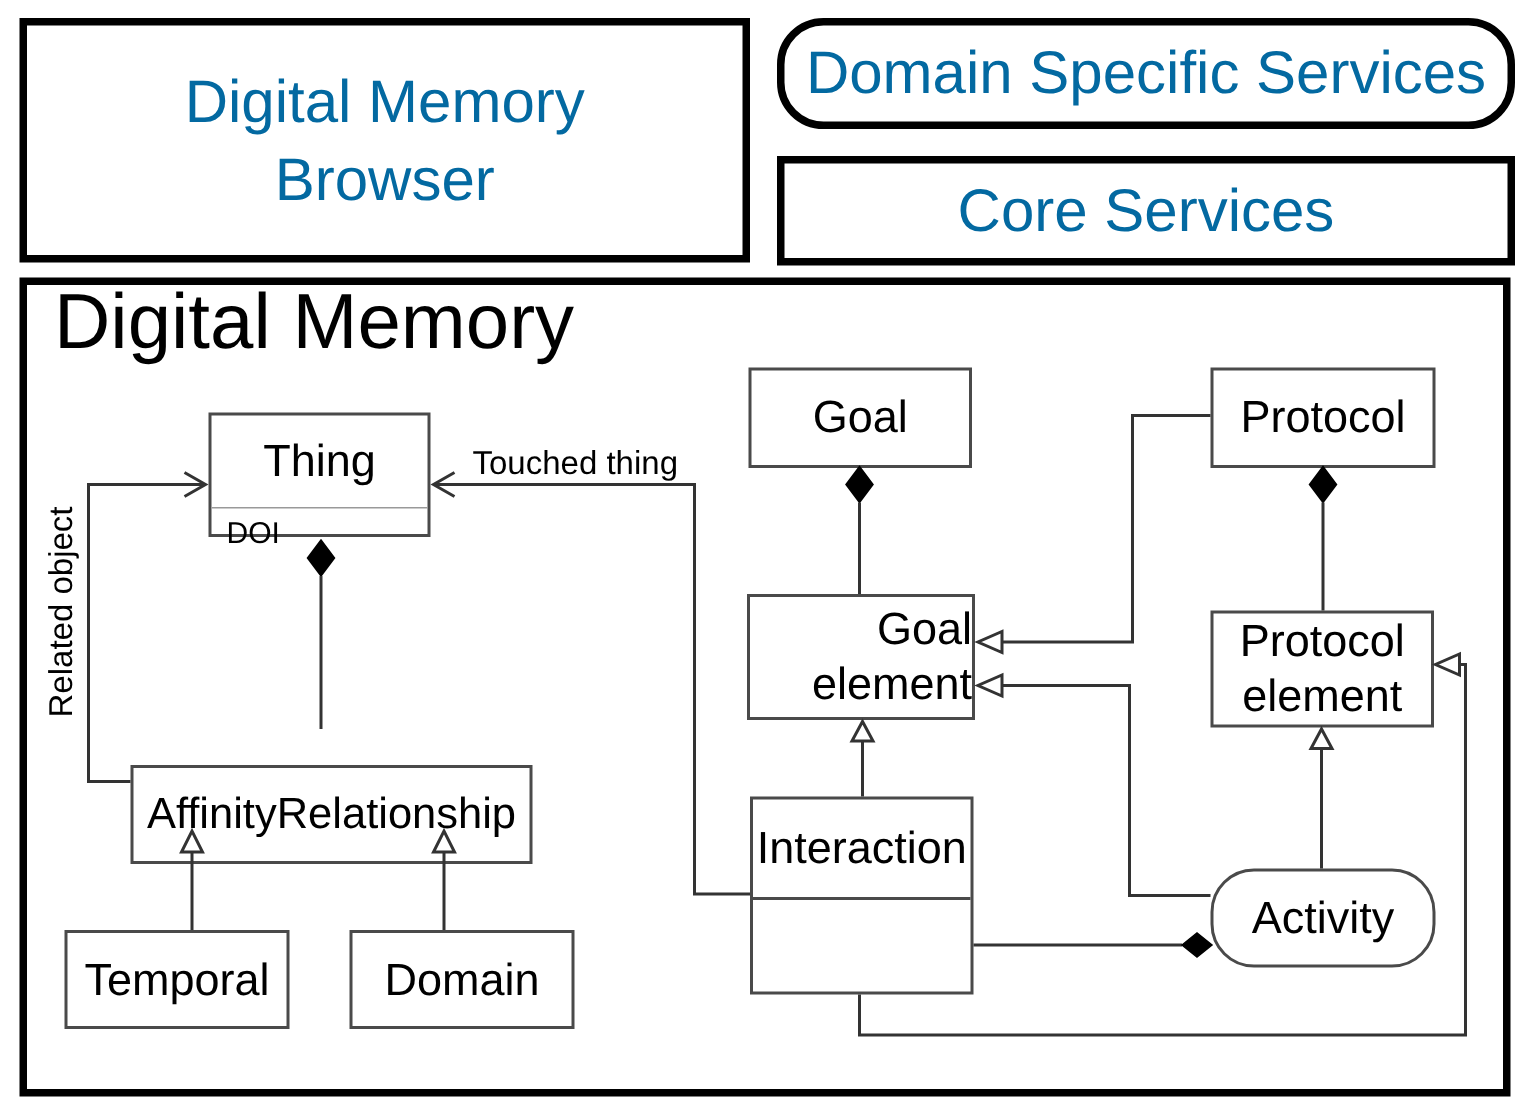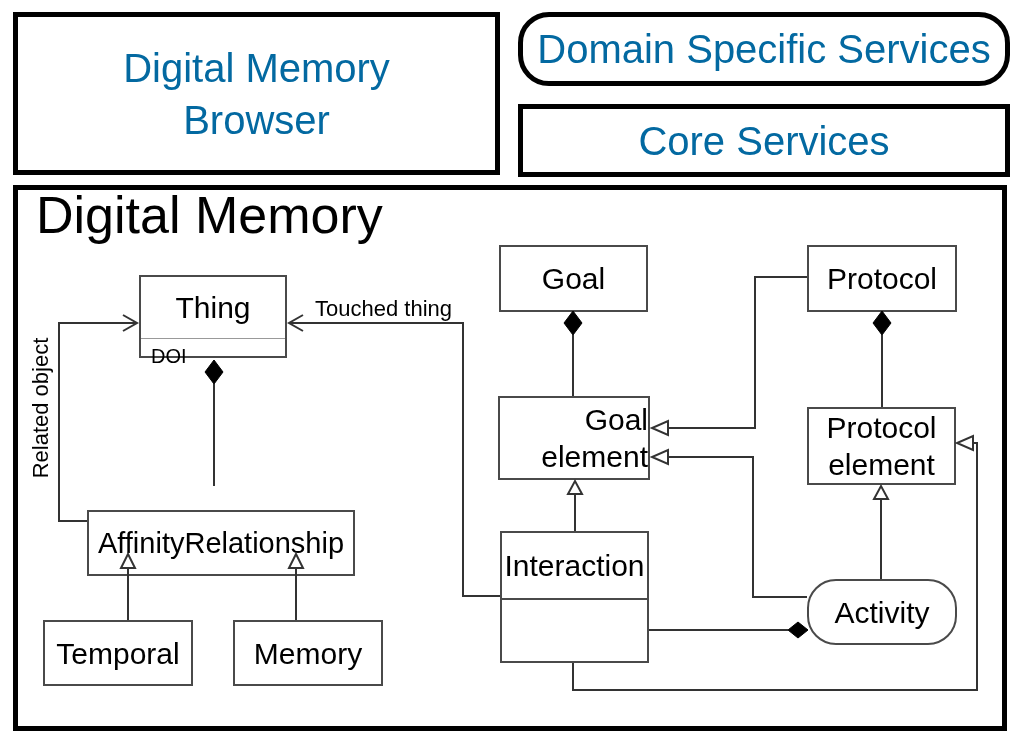--- a/index.html
+++ b/index.html
@@ -100,21 +100,21 @@
 
   <div class="cls" id="cls-activity">
     <span>Activity</span>
   </div>
 
   <div class="cls" id="cls-temporal">
     <span>Temporal</span>
   </div>
 
   <div class="cls" id="cls-spatial">
-    <span>Memory</span>
+    <span>Domain</span>
   </div>
 
   <div class="edge-label" id="lbl-touched">Touched thing</div>
   <div class="edge-label" id="lbl-related">Related object</div>
 
   <svg id="wires" width="1024" height="743" viewBox="0 0 1024 743">
 
     <g>
       <path class="wire" d="M87 521 L59 521 L59 323 L136 323"></path>
       <path class="openarrow" d="M123 315 L137 323 L123 331"></path>

